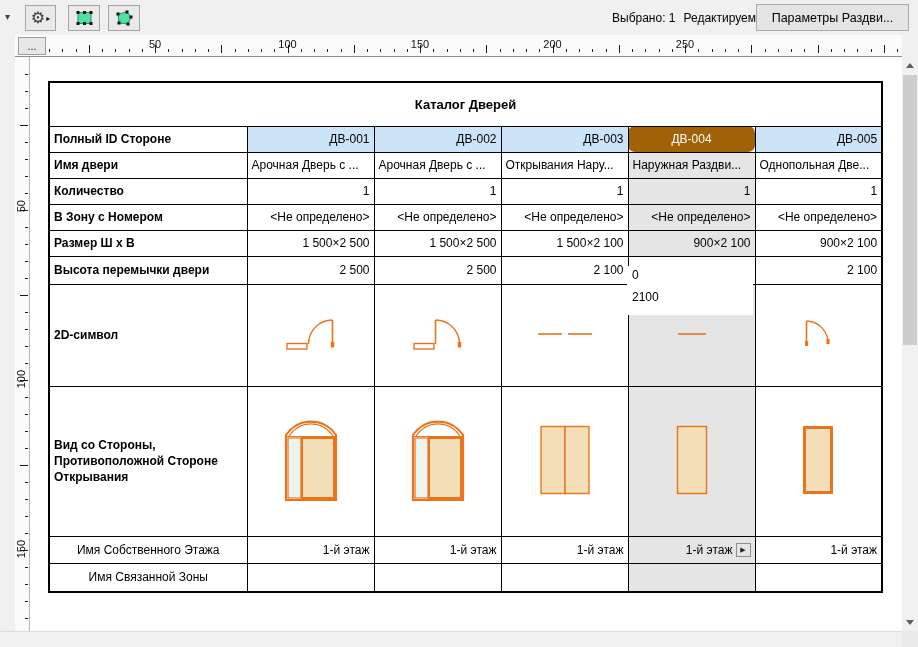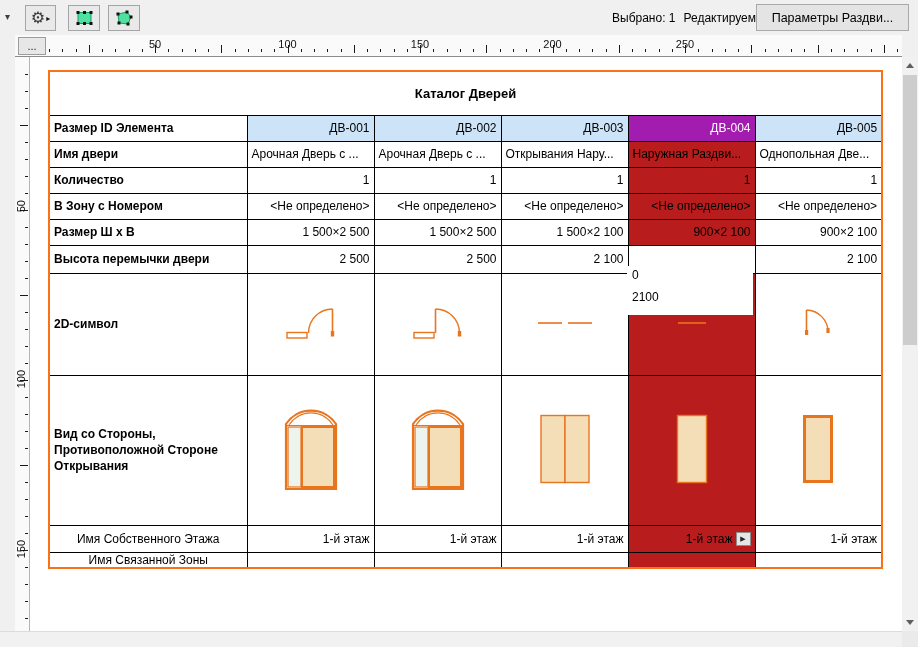--- a/index.html
+++ b/index.html
@@ -29,32 +29,32 @@
   .vruler { position:absolute; left:15px; top:57px; width:15px; height:574px; background:#fafafa;
             border-right:1px solid #b5b5b5; }
   .tick { position:absolute; background:#1a1a1a; }
   .h-lab { position:absolute; top:3px; width:26px; margin-left:-13px; text-align:center; font-size:11px; color:#111; }
   .v-lab { position:absolute; left:0px; font-size:11px; color:#111; writing-mode:vertical-rl; transform:rotate(180deg); }
 
   
   .canvas { position:absolute; left:30px; top:57px; width:872px; height:574px; background:#ffffff; }
 
   
-  table.sched { position:absolute; left:18px; top:13px; width:833px; border-collapse:collapse;
-                table-layout:fixed; border:2px solid #f97316; font-size:12px; }
+  table.sched { position:absolute; left:18px; top:24px; width:833px; border-collapse:collapse;
+                table-layout:fixed; border:2px solid #000000; font-size:12px; }
   table.sched td { border:1px solid #000; padding:0 4px; overflow:hidden; white-space:nowrap; vertical-align:middle; }
   td.title { text-align:center; font-weight:bold; font-size:13px; }
   td.lbl  { font-weight:bold; text-align:left; }
   td.lblc { font-weight:normal; text-align:center; }
   td.val  { text-align:right; }
   td.vall { text-align:left; }
   td.sym  { text-align:center; padding:0; }
   td.idc  { background:#cde3f7; text-align:right; }
-  td.sel  { background:#a21caf; color:#fff; text-align:right; }
-  td.c4   { background:#b91c1c; }
+  td.sel  { background:#a16207; color:#fff; text-align:center;border-radius:7px; }
+  td.c4   { background:#e5e5e5; }
   .floor-cell { display:flex; align-items:center; justify-content:flex-end; gap:3px; }
   .floor-btn { width:15px; height:14px; background:#e6e6e6; border:1px solid #8d8d8d; font-size:7px;
                line-height:11px; text-align:center; color:#222; padding:0; }
 
   
   .edit-overlay { position:absolute; left:597px; top:209px; width:126px; height:49px; background:#ffffff;
                   z-index:6; font-size:12px; padding:2px 0 0 5px; }
   .edit-overlay div { line-height:15px; margin-bottom:7px; text-align:left; }
 
   
@@ -229,21 +229,21 @@
         <col style="width:127px">
       <col style="width:127px">
         <col style="width:127px">
         <col style="width:127px">
     </colgroup>
     <tbody>
         <tr style="height:44px">
       <td class="title" colspan="6">Каталог Дверей</td>
     </tr>
     <tr style="height:26px">
-      <td class="lbl">Размер ID Элемента</td>
+      <td class="lbl">Полный ID Стороне</td>
       <td class="idc">ДВ-001</td>
       <td class="idc">ДВ-002</td>
       <td class="idc">ДВ-003</td>
       <td class="sel">ДВ-004</td>
       <td class="idc">ДВ-005</td>
     </tr>
     <tr style="height:26px">
       <td class="lbl">Имя двери</td>
       <td class="vall">Арочная Дверь с ...</td>
       <td class="vall">Арочная Дверь с ...</td>
@@ -366,21 +366,21 @@
       <td class="val">1-й этаж</td>
       <td class="val">1-й этаж</td>
       <td class="c4">
         <div class="floor-cell">
           <span>1-й этаж</span>
           <button class="floor-btn">▶</button>
         </div>
       </td>
       <td class="val">1-й этаж</td>
     </tr>
-    <tr style="height:16px">
+    <tr style="height:29px">
       <td class="lblc">Имя Связанной Зоны</td>
       <td class="val"></td>
       <td class="val"></td>
       <td class="val"></td>
       <td class="val c4"></td>
       <td class="val"></td>
     </tr>
   </tbody>
     </table>
 

